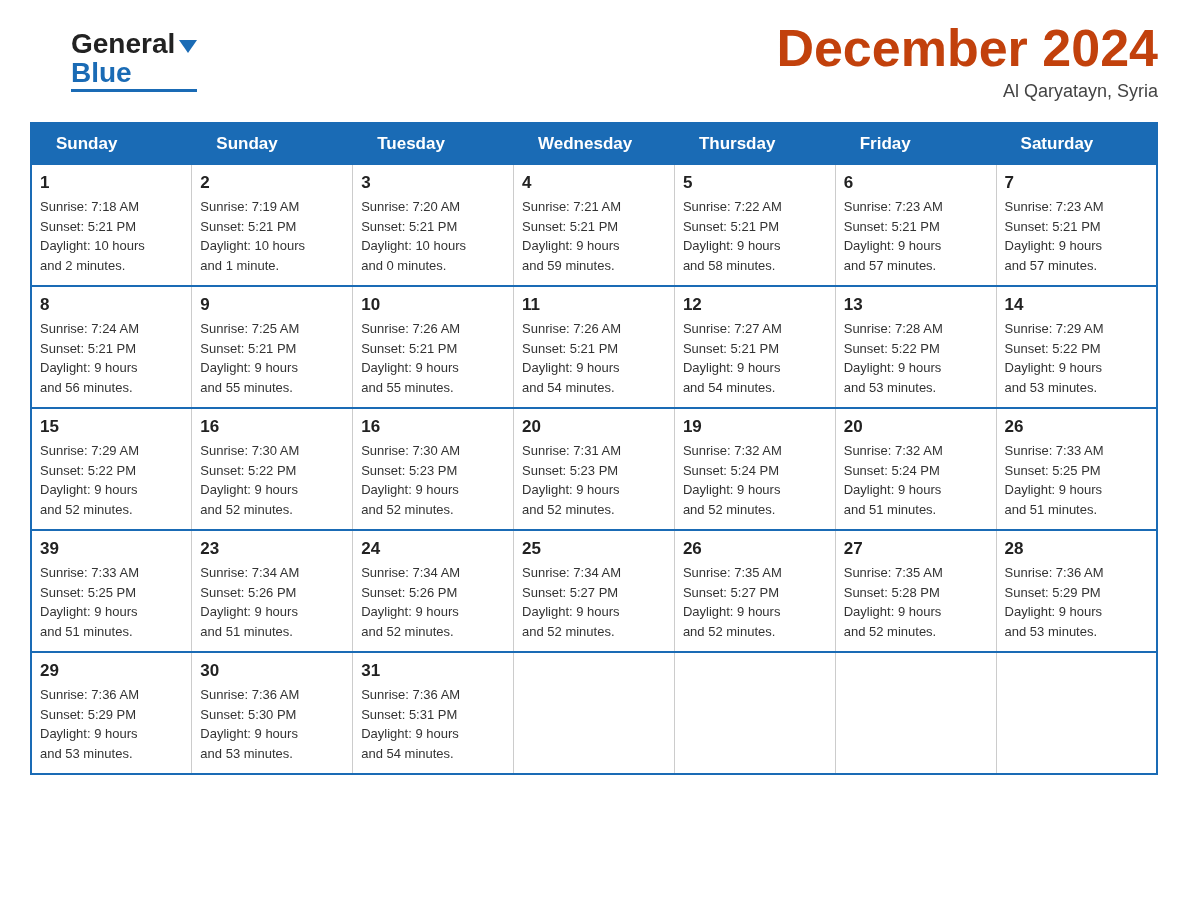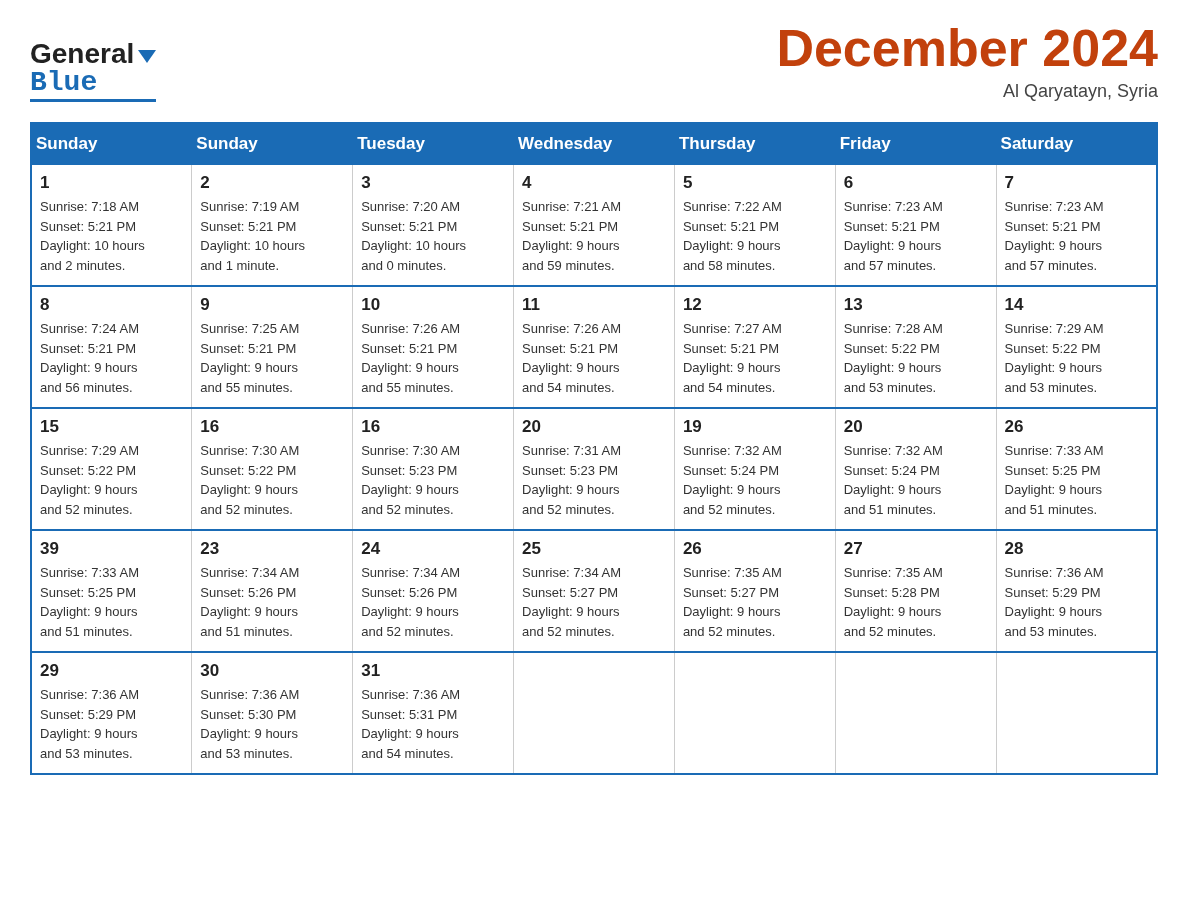--- a/index.html
+++ b/index.html
@@ -6,22 +6,23 @@
     body {
       font-family: Arial, sans-serif;
       background: #fff;
       width: 1188px;
       min-height: 918px;
       padding: 20px 30px;
     }
     .header {
       display: flex;
       justify-content: space-between;
-      align-items: flex-end;
+      align-items: center;
       margin-bottom: 20px;
+      margin-left: 41px;
     }
     .logo {
       display: flex;
       flex-direction: column;
       align-items: flex-start;
     }
     .logo-general {
       font-size: 28px;
       font-weight: bold;
       color: #222;
@@ -54,21 +55,21 @@
       margin-top: 4px;
     }
     .calendar {
       width: 100%;
       border-collapse: collapse;
       border: 2px solid #1a6bb5;
     }
     .calendar th {
       background: #1a6bb5;
       color: #fff;
-      padding: 10px 4px;
+      padding: 10px 24px;
       font-size: 17px;
       font-weight: bold;
       text-align: left;
       border: 1px solid #1a6bb5;
     }
     .calendar td {
       border: 1px solid #ccc;
       vertical-align: top;
       padding: 8px 8px 10px 8px;
       width: 14.28%;
@@ -94,21 +95,21 @@
   </style>
 </head>
 <body>
 
 <div class="header">
   <div class="logo">
     <div style="display:flex;align-items:center;">
       <span class="logo-general">General</span>
       <span style="display:inline-block;width:0;height:0;border-left:9px solid transparent;border-right:9px solid transparent;border-top:13px solid #1a6bb5;margin-left:4px;margin-top:4px;"></span>
     </div>
-    <div style="display:flex;align-items:center;margin-top:1px;font-family:Liberation Mono, monospace;">
+    <div style="display:flex;align-items:center;margin-top:1px;">
       <span class="logo-blue">Blue</span>
     </div>
     <div class="logo-line"></div>
   </div>
   <div class="title-block">
     <div class="month-title">December 2024</div>
     <div class="location-title">Al Qaryatayn, Syria</div>
   </div>
 </div>
 

